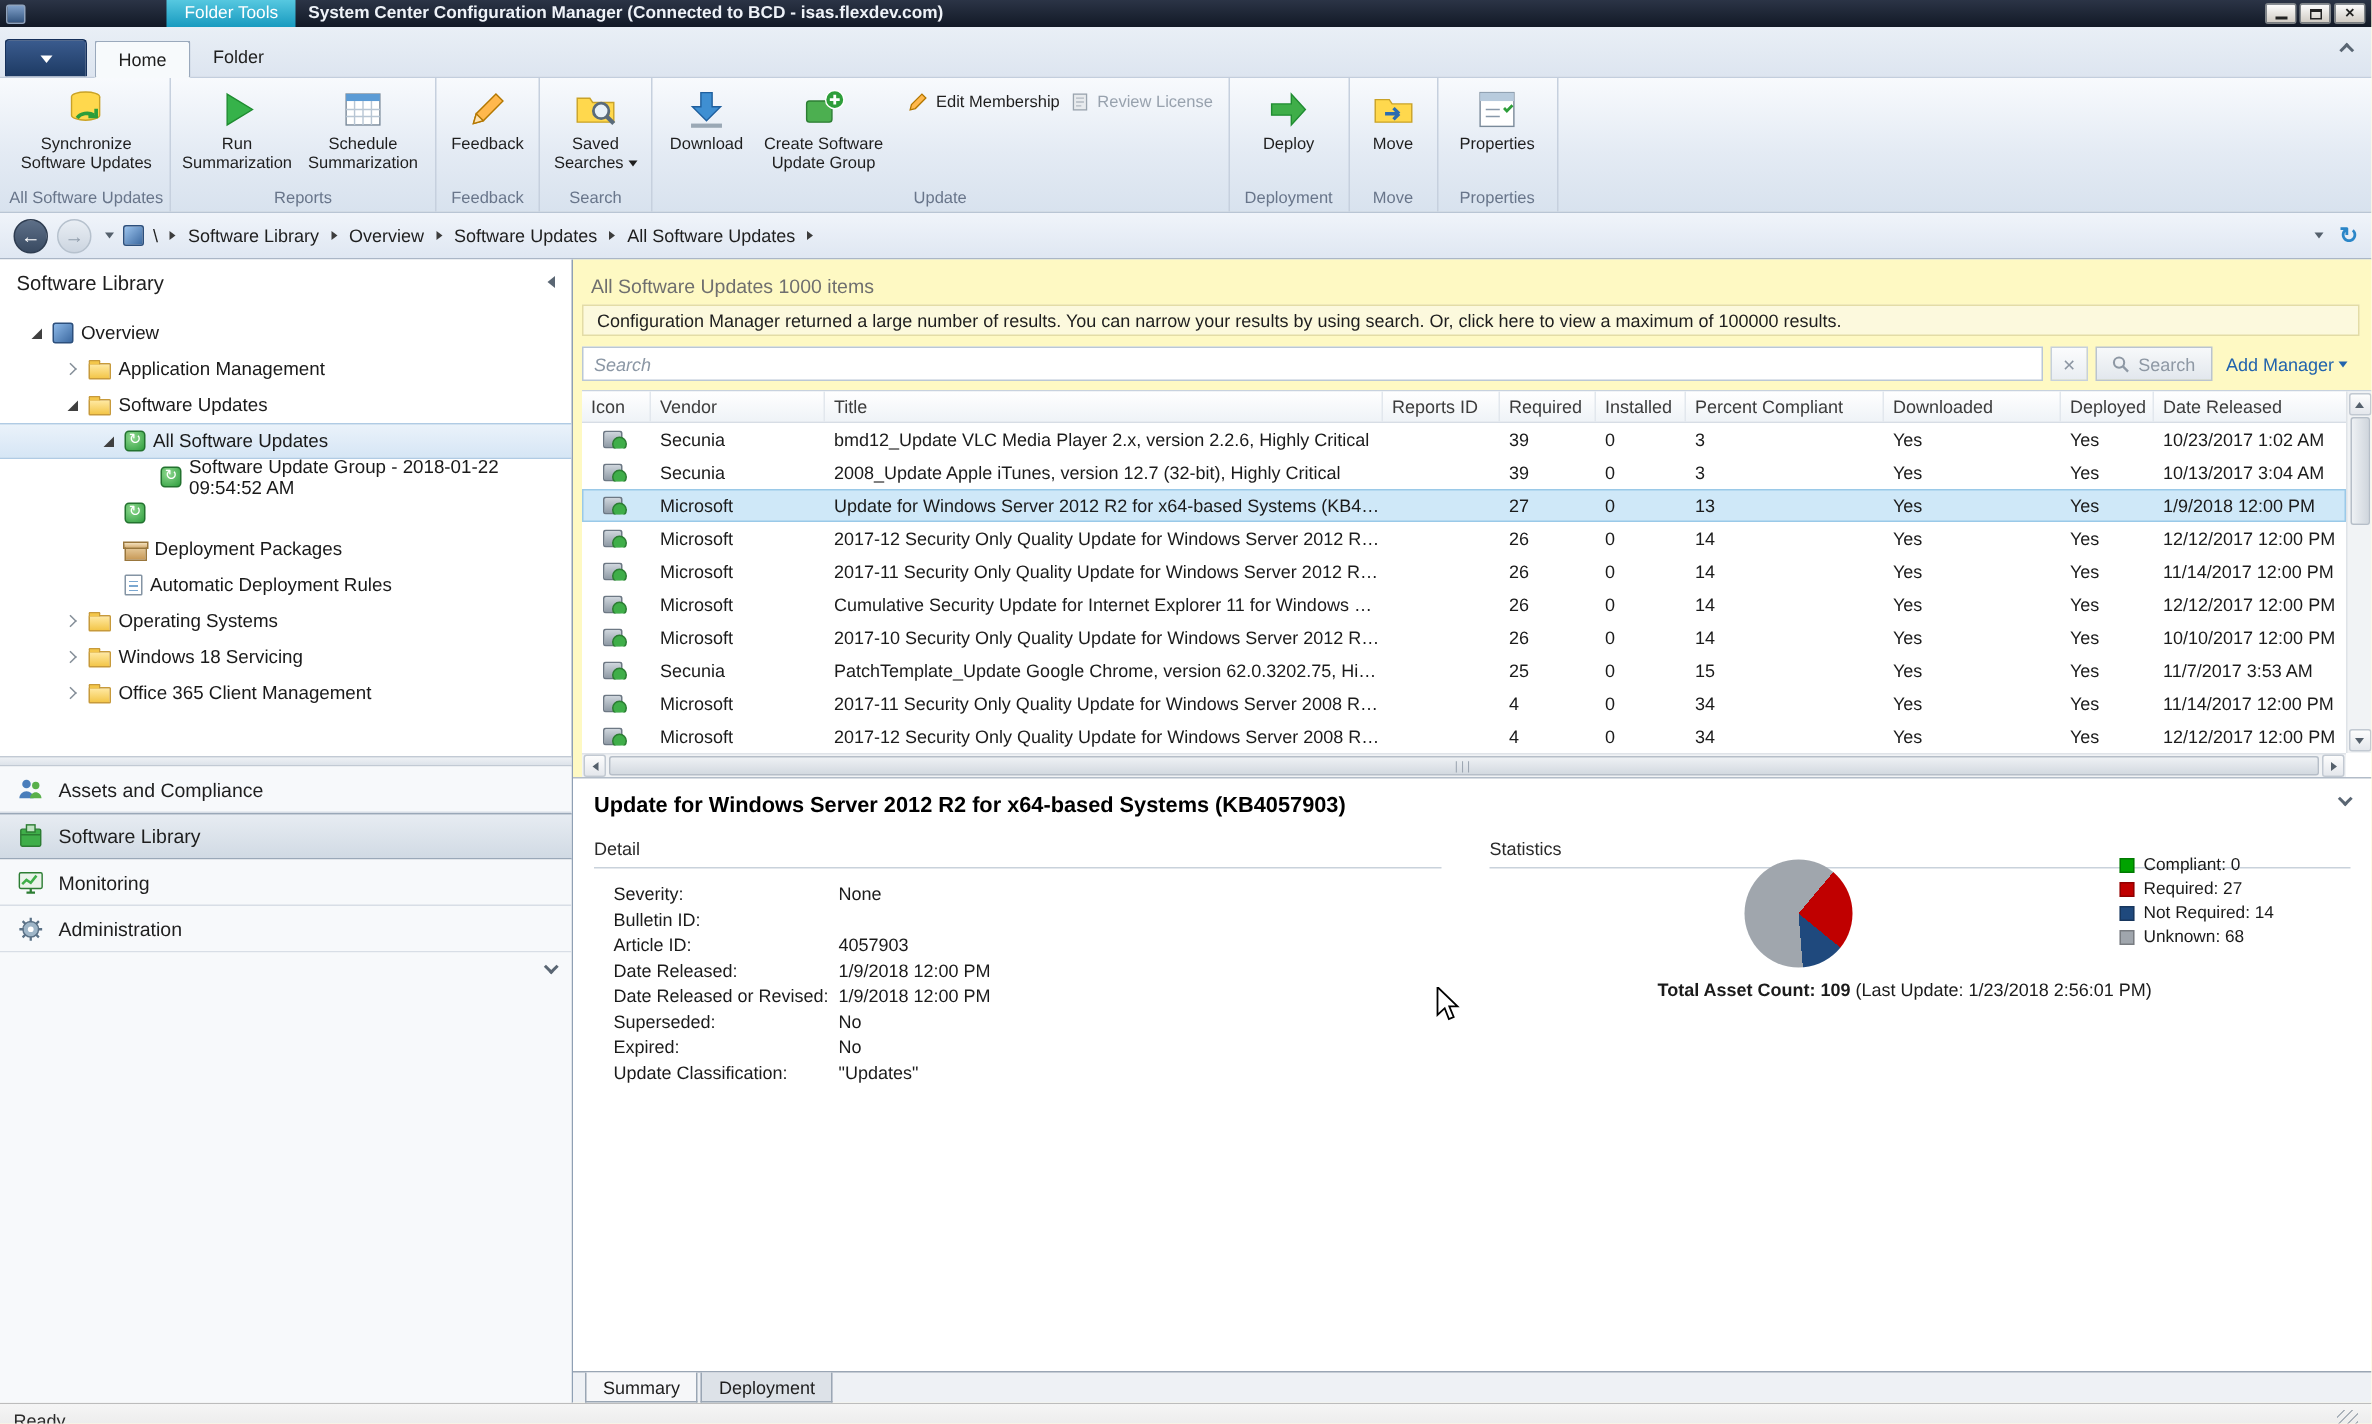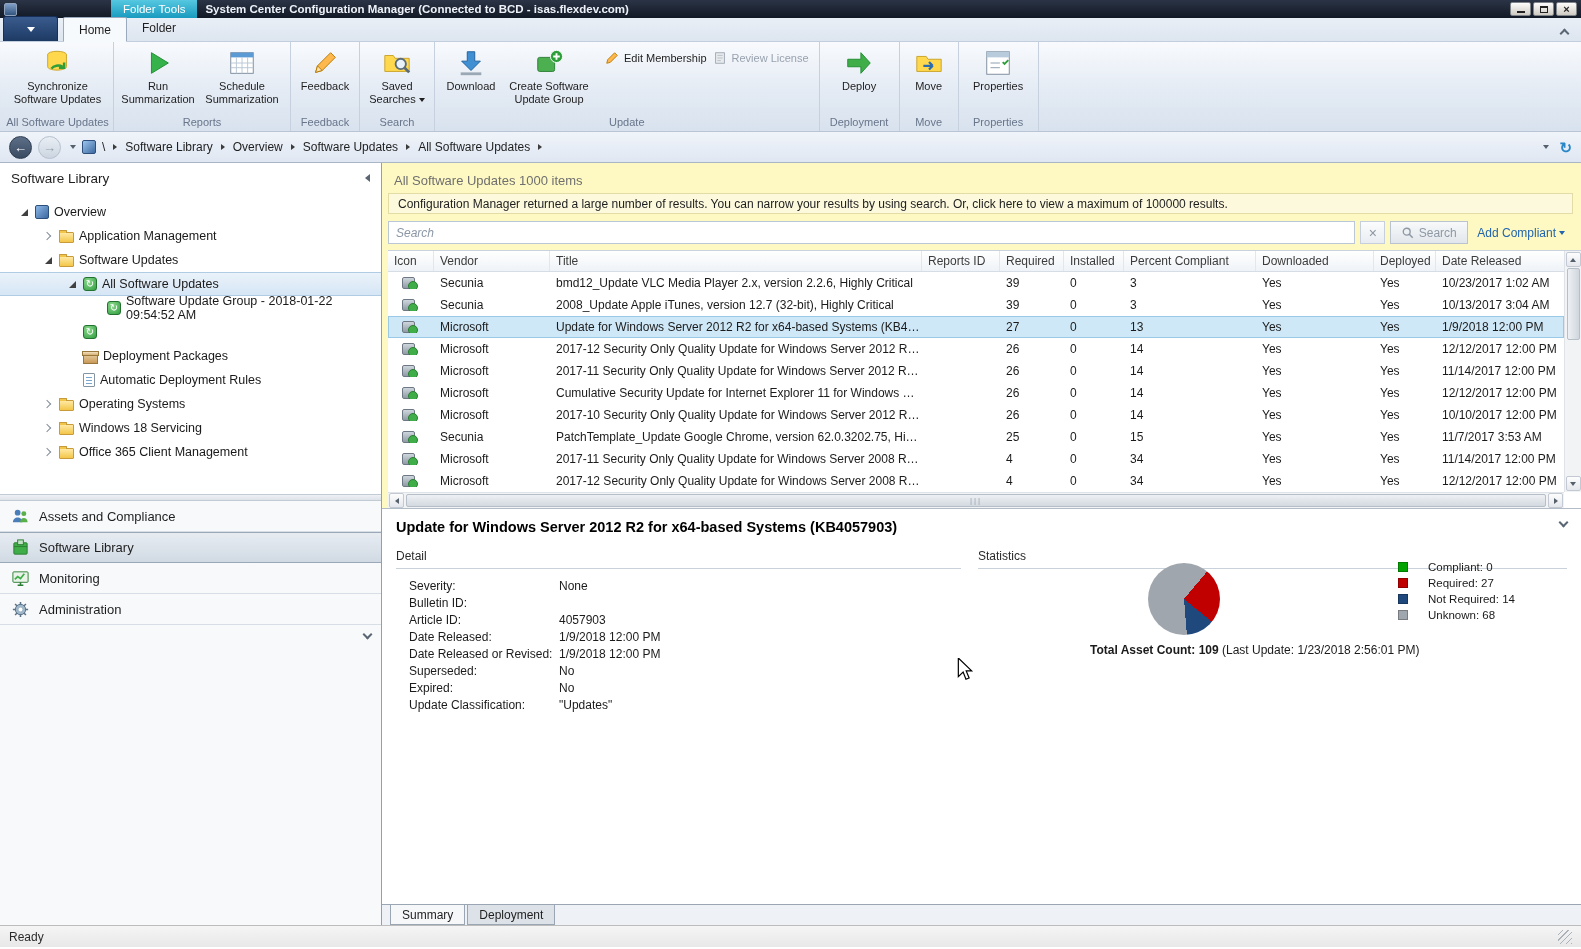--- a/index.html
+++ b/index.html
@@ -11,21 +11,21 @@
   .app-icon{width:13px;height:13px;background:linear-gradient(#7f9fc8,#33547e);border:1px solid #8fa3bd;border-radius:2px;flex:none}
   .ft-chip{margin-left:94px;height:18px;display:flex;align-items:center;padding:0 12px;background:linear-gradient(#56c8e0,#189abf);color:#fff;white-space:nowrap}
   .tb-title{font-weight:bold;margin-left:8px;white-space:nowrap}
   .win-controls{margin-left:auto;display:flex;gap:2px}
   .win-btn{width:21px;height:14px;background:linear-gradient(#fdfdfd,#cfcac2);border:1px solid #7f8488;border-radius:2px;display:flex;align-items:center;justify-content:center;color:#222}
   .glyph-min{width:8px;height:2px;background:#222;margin-top:6px}
   .glyph-max{width:8px;height:7px;border:1px solid #222;border-top-width:2px}
   .glyph-close{font-size:11px;font-weight:bold;line-height:1}
 
   
-  .tabrow{height:24px;background:linear-gradient(#e9eff6,#dde5f0);border-bottom:1px solid #c3cedd;display:flex;align-items:flex-end;padding-left:3px;position:relative}
+  .tabrow{height:34px;background:linear-gradient(#e9eff6,#dde5f0);border-bottom:1px solid #c3cedd;display:flex;align-items:flex-end;padding-left:3px;position:relative}
   .app-tab{width:55px;height:25px;background:linear-gradient(#3a5b8e,#1d3a63);border:1px solid #16305a;border-bottom:none;border-radius:3px 3px 0 0;display:flex;align-items:center;justify-content:center;margin-right:5px}
   .caret-w{width:0;height:0;border-left:4px solid transparent;border-right:4px solid transparent;border-top:5px solid #fff}
   .tab{height:25px;padding:5px 15px 0;font-size:12px;color:#1e1e1e}
   .tab.active{background:#f7fafc;border:1px solid #9aa9bc;border-bottom:1px solid #f7fafc;border-radius:2px 2px 0 0;margin-bottom:-1px}
   .ribbon-collapse{position:absolute;right:12px;top:8px;width:8px;height:8px}
   .chev{width:7px;height:7px;border-right:2px solid #5a6673;border-bottom:2px solid #5a6673;display:inline-block}
   .chev.up{transform:rotate(-135deg)}
   .chev.down{transform:rotate(45deg)}
 
   
@@ -112,27 +112,27 @@
   .vspacer{flex:1}
   .hscroll{height:16px;background:#f1f3f5;border-top:1px solid #e0e4e9;display:flex;align-items:center;padding:1px;gap:2px}
   .hthumb{flex:1;height:13px;background:linear-gradient(#eef1f4,#d3d9e0);border:1px solid #b6bec8;border-radius:2px;display:flex;align-items:center;justify-content:center;color:#98a2ae;font-size:8px;letter-spacing:2px;line-height:1}
 
   
   .detailpane{flex:1;min-height:0;background:#fff;border-top:1px solid #b2bcc8;position:relative;padding:10px 14px 26px}
   .dtitle-row{display:flex;align-items:flex-start;justify-content:space-between;padding-bottom:14px}
   .dtitle{font-size:14.5px;font-weight:bold;color:#000}
   .dcols{display:flex}
   .dcol-detail{width:565px;flex:none}
-  .dcol-stats{flex:1;margin-left:17px;position:relative;min-height:150px}
+  .dcol-stats{flex:1;margin-left:32px;position:relative;min-height:150px}
   .sectionhdr{font-size:12px;color:#2b2b2b;border-bottom:1px solid #c9d2db;padding-bottom:5px;margin-bottom:10px}
   .field{display:flex;height:17px;font-size:12px;padding-left:13px}
   .flabel{width:150px;flex:none}
   .pie{position:absolute;left:170px;top:14px;width:72px;height:72px;border-radius:50%}
   .legend{position:absolute;left:420px;top:12px}
-  .legenditem{display:flex;align-items:center;gap:20px;font-size:11.5px;margin-bottom:4px;color:#1b1b1b}
+  .legenditem{display:flex;align-items:center;gap:6px;font-size:11.5px;margin-bottom:4px;color:#1b1b1b}
   .legendswatch{width:10px;height:10px;flex:none;border:1px solid rgba(0,0,0,.25)}
   .totalline{position:absolute;left:112px;top:94px;font-size:12px;white-space:nowrap}
   .totalline b{font-weight:bold}
   .bottomtabs{position:absolute;left:0;right:0;bottom:0;height:21px;border-top:1px solid #9aa6b4;display:flex;align-items:flex-start;padding-left:8px;background:#eef1f5;gap:2px}
   .btab{height:20px;display:flex;align-items:center;padding:0 11px;font-size:12px;color:#1e1e1e;border:1px solid #9aa6b4;border-top:none;background:#dde2e8}
   .btab.active{background:#f6f7f9}
 
   
   .statusbar{height:22px;background:linear-gradient(#f5f5f5,#e8e8e8);border-top:1px solid #bcbcbc;display:flex;align-items:center;padding:0 9px;font-size:12px;color:#2b2b2b}
   .grip{margin-left:auto;width:14px;height:14px;background:repeating-linear-gradient(135deg,transparent 0 3px,#aab2ba 3px 4px)}
@@ -436,21 +436,21 @@
       </div>
       <div class="xbtn">×</div>
       <div class="searchbtn">
         <svg width="12" height="12" viewBox="0 0 14 14">
             <circle cx="5.5" cy="5.5" r="4" fill="none" stroke="#8e98a4" stroke-width="1.6"></circle>
             <path d="M8.5 8.5l4 4" stroke="#8e98a4" stroke-width="1.8"></path>
           </svg>
         <span>Search</span>
       </div>
       <div class="addcriteria">
-        <span>Add Compliant</span>
+        <span>Add Manager</span>
         <span class="caret"></span>
       </div>
     </div>
 
     <div class="listarea">
       <div class="thead">
         <div class="hcell c-icon">Icon</div>
         <div class="hcell c-vendor">Vendor</div>
         <div class="hcell c-title">Title</div>
         <div class="hcell c-bulletin">Reports ID</div>

